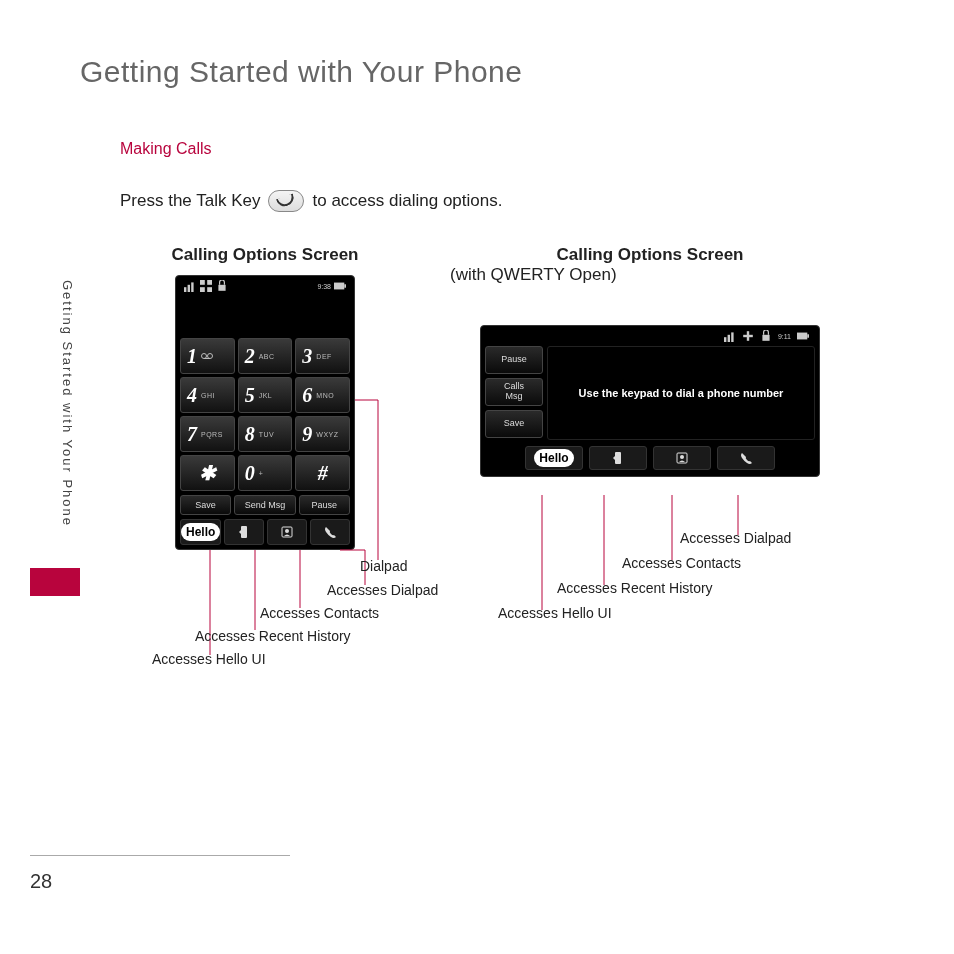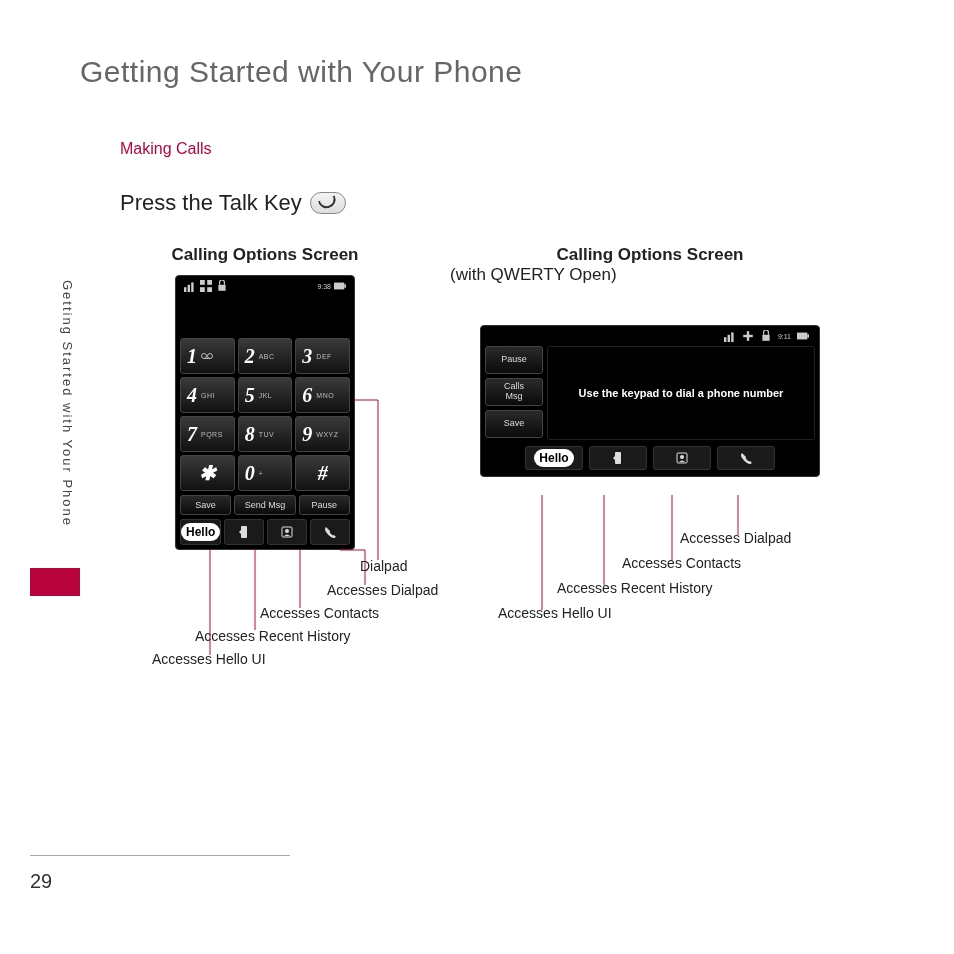--- a/index.html
+++ b/index.html
@@ -1,19 +1,19 @@
 <!DOCTYPE html>
 <html><head>
 <meta charset="utf-8">
 <style>
   * { margin: 0; padding: 0; box-sizing: border-box; }
   body { width: 954px; height: 954px; font-family: "Helvetica Neue", Arial, sans-serif; background: #fff; color: #222; position: relative; }
   .page-title { position: absolute; top: 55px; left: 80px; font-size: 30px; font-weight: 300; color: #666; letter-spacing: .5px; }
   .section-title { position: absolute; top: 140px; left: 120px; font-size: 16px; color: #b8043d; font-weight: 400; }
-  .intro { position: absolute; top: 190px; left: 120px; font-size: 22px; color: #222; display: flex; align-items: center; gap: 8px; }
+  .intro { position: absolute; top: 190px; left: 120px; font-size: 17px; color: #222; display: flex; align-items: center; gap: 8px; }
   .talk-key { display: inline-flex; width: 36px; height: 22px; border: 1px solid #888; border-radius: 11px; background: linear-gradient(#f4f4f4,#ddd); align-items: center; justify-content: center; position: relative; }
   .talk-key::before { content: ""; width: 14px; height: 8px; border: 2px solid #333; border-top: none; border-radius: 0 0 10px 10px; transform: rotate(-20deg); display: block; }
   .side-label { position: absolute; top: 280px; left: 60px; writing-mode: vertical-rl; font-size: 13px; color: #444; letter-spacing: 2px; font-weight: 300; }
   .side-accent { position: absolute; top: 568px; left: 30px; width: 50px; height: 28px; background: #b8043d; }
   .col-heading { font-size: 17px; font-weight: 700; text-align: center; }
   .col-sub { font-size: 17px; font-weight: 400; }
   
   .phone1-area { position: absolute; top: 245px; left: 120px; width: 290px; }
   .phone1 { margin: 10px auto 0; width: 180px; background: #000; border: 1px solid #333; border-radius: 4px; padding: 4px; position: relative; }
   .statusbar { height: 12px; display: flex; align-items: center; justify-content: space-between; color: #ccc; font-size: 7px; padding: 0 4px; }
@@ -45,20 +45,21 @@
   .mini-icon { width:12px; height:12px; }
 </style>
 </head>
 <body>
 
 <div class="page-title">Getting Started with Your Phone</div>
 <div class="section-title">Making Calls</div>
 <div class="intro">
   <span>Press the Talk Key</span>
   <span class="talk-key"></span>
+  <span>to access dialing options.</span>
 </div>
 <div class="side-label">Getting Started with Your Phone</div>
 <div class="side-accent"></div>
 
 <div class="phone1-area">
   <div class="col-heading">Calling Options Screen</div>
   <div class="phone1">
     <div class="statusbar">
       <span class="icons">
         <svg class="mini-icon" viewBox="0 0 10 10">
@@ -249,13 +250,13 @@
 <div class="clabel" style="top:605px; left:260px">Accesses Contacts</div>
 <div class="clabel" style="top:628px; left:195px">Accesses Recent History</div>
 <div class="clabel" style="top:651px; left:152px">Accesses Hello UI</div>
 
 <div class="clabel" style="top:530px; left:680px">Accesses Dialpad</div>
 <div class="clabel" style="top:555px; left:622px">Accesses Contacts</div>
 <div class="clabel" style="top:580px; left:557px">Accesses Recent History</div>
 <div class="clabel" style="top:605px; left:498px">Accesses Hello UI</div>
 
 <div class="page-num-rule"></div>
-<div class="page-num">29</div>
+<div class="page-num">28</div>
 
 </body></html>

